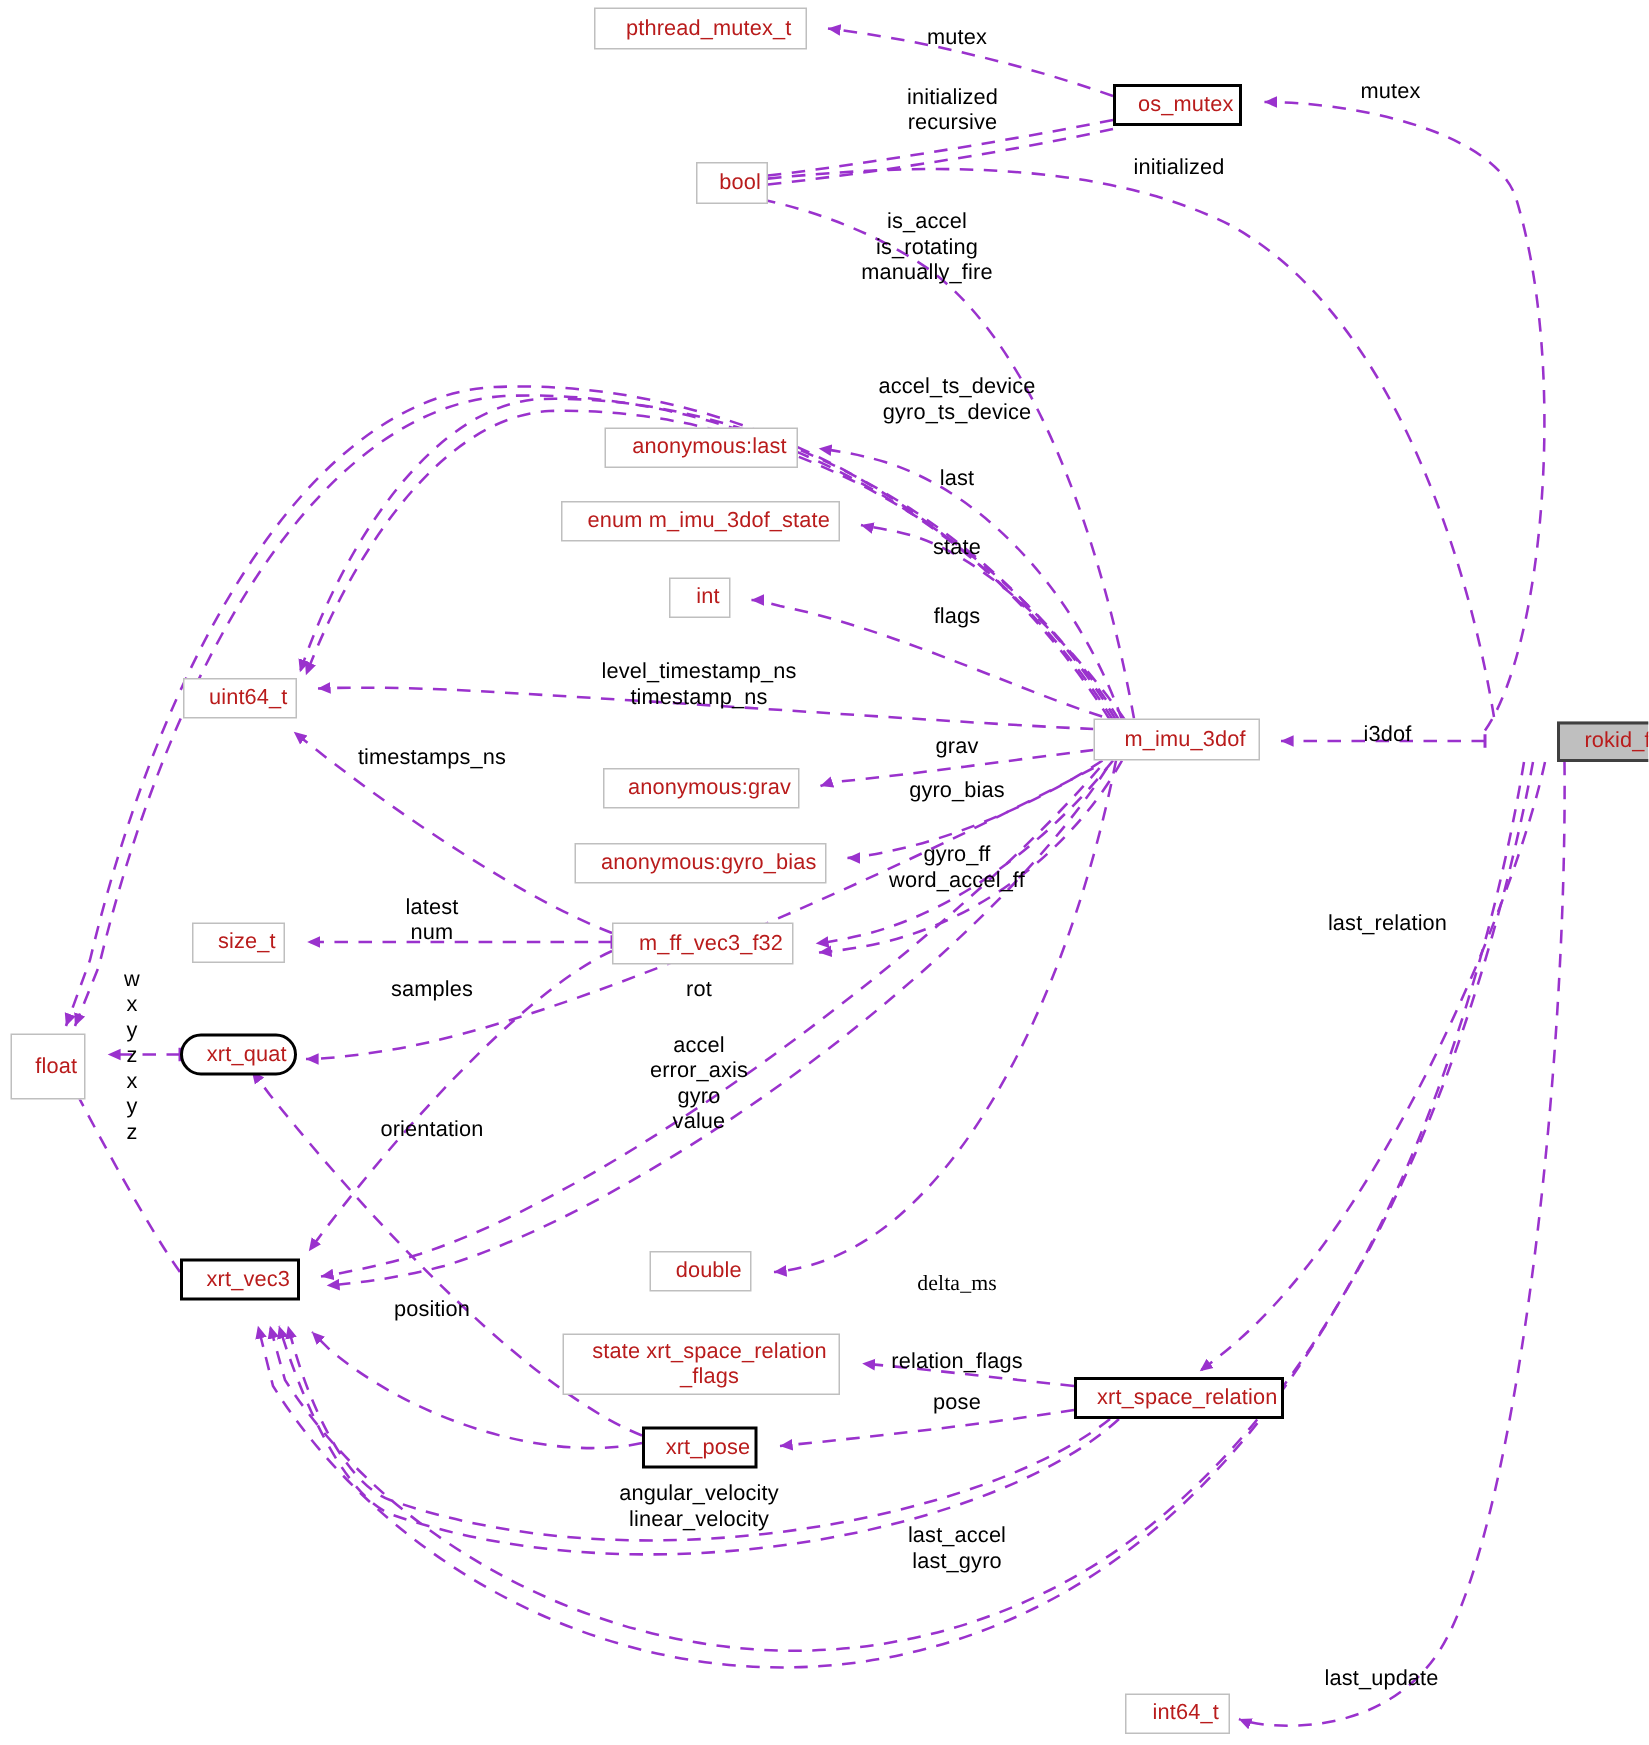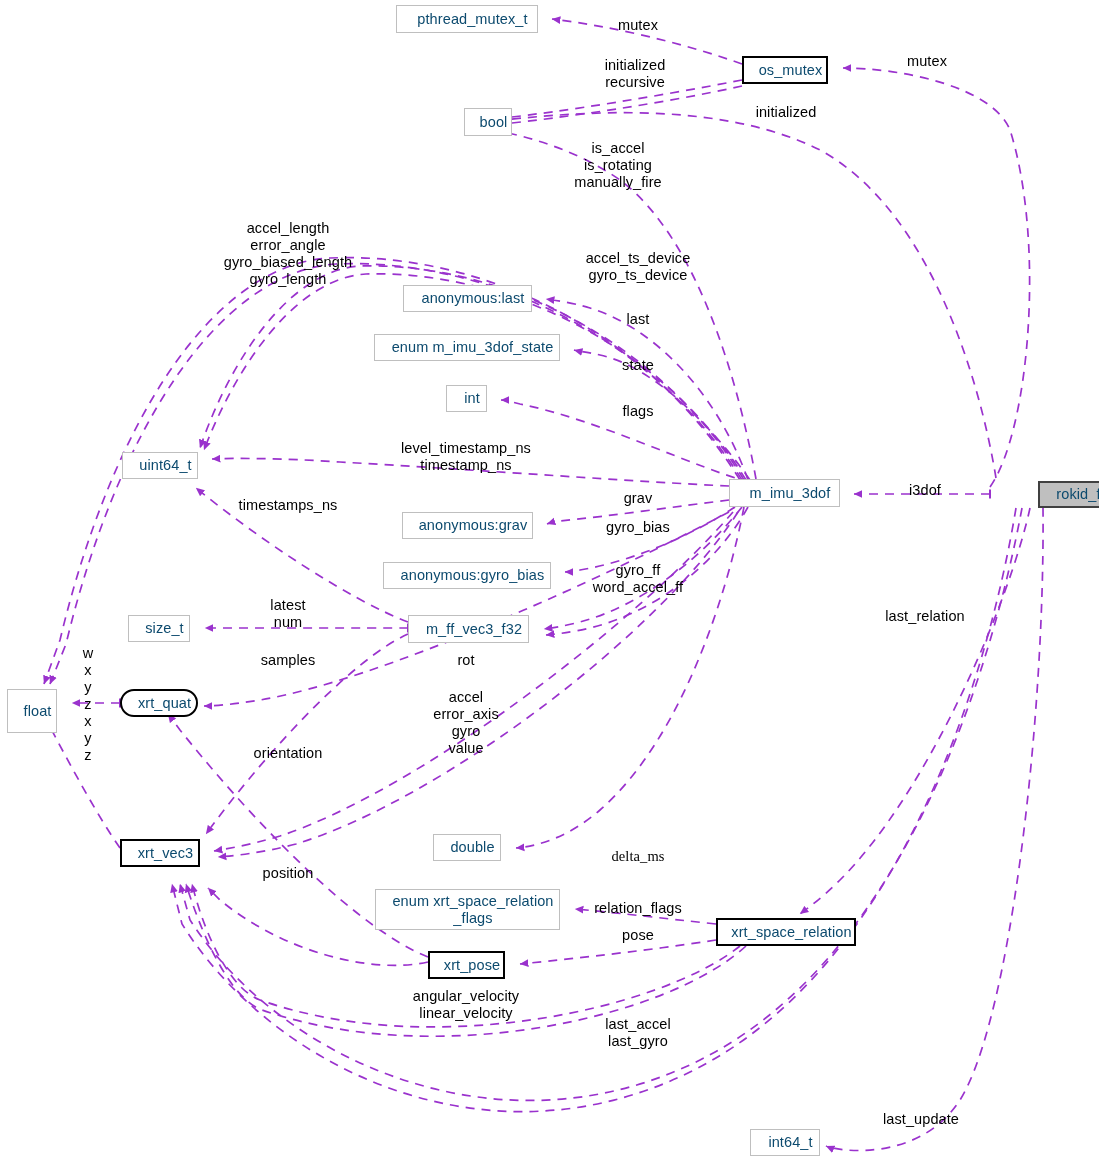--- a/index.html
+++ b/index.html
@@ -15,21 +15,21 @@
   #edges{position:absolute;left:0;top:0;width:1099px;height:1163px;}
   .node{
     position:absolute;
     box-sizing:border-box;
     background:#ffffff;
     display:flex;
     align-items:center;
     justify-content:center;
     text-align:center;
     font-size:14.5px;
-    color:#0c4a6e;
+    color:#b91c1c;
     line-height:1.12;
     white-space:pre;
     letter-spacing:0.1px;
     padding-left:11px;
   }
   .node.plain{border:1px solid #bfbfbf;}
   .node.strong{border:2px solid #000000;}
   .node.current{border:2px solid #404040;background:#bfbfbf;margin-left:48px;}
   .elabel{
     position:absolute;
@@ -139,38 +139,34 @@
   <div class="node plain" style="left:729px;top:479px;width:111px;height:28px;">m_imu_3dof</div>
   <div class="node current" style="left:990px;top:481px;width:105px;height:27px;">rokid_fusion</div>
   <div class="node plain" style="left:402px;top:512px;width:131px;height:27px;">anonymous:grav</div>
   <div class="node plain" style="left:383px;top:562px;width:168px;height:27px;">anonymous:gyro_bias</div>
   <div class="node plain" style="left:128px;top:615px;width:62px;height:27px;">size_t</div>
   <div class="node plain" style="left:408px;top:615px;width:121px;height:28px;">m_ff_vec3_f32</div>
   <div class="node plain" style="left:7px;top:689px;width:50px;height:44px;">float</div>
   <div class="node strong" style="left:120px;top:689px;width:78px;height:28px;border-radius:14px;">xrt_quat</div>
   <div class="node strong" style="left:120px;top:839px;width:80px;height:28px;">xrt_vec3</div>
   <div class="node plain" style="left:433px;top:834px;width:68px;height:27px;">double</div>
-  <div class="node plain" style="left:375px;top:889px;width:185px;height:41px;">enum xrt_space_relation
+  <div class="node plain" style="left:375px;top:889px;width:185px;height:41px;">state xrt_space_relation
 _flags</div>
   <div class="node strong" style="left:716px;top:918px;width:140px;height:28px;">xrt_space_relation</div>
   <div class="node strong" style="left:428px;top:951px;width:77px;height:28px;">xrt_pose</div>
   <div class="node plain" style="left:750px;top:1129px;width:70px;height:27px;">int64_t</div>
 
   <div class="elabel" style="left:638px;top:17px;">mutex</div>
   <div class="elabel" style="left:927px;top:53px;">mutex</div>
   <div class="elabel" style="left:635px;top:57px;">initialized
 recursive</div>
   <div class="elabel" style="left:786px;top:104px;">initialized</div>
   <div class="elabel" style="left:618px;top:140px;">is_accel
 is_rotating
 manually_fire</div>
-  <div class="elabel" style="left:288px;top:220px;">accel_length
-error_angle
-gyro_biased_length
-gyro_length</div>
   <div class="elabel" style="left:638px;top:250px;">accel_ts_device
 gyro_ts_device</div>
   <div class="elabel" style="left:638px;top:311px;">last</div>
   <div class="elabel" style="left:638px;top:357px;">state</div>
   <div class="elabel" style="left:638px;top:403px;">flags</div>
   <div class="elabel" style="left:466px;top:440px;">level_timestamp_ns
 timestamp_ns</div>
   <div class="elabel" style="left:925px;top:482px;">i3dof</div>
   <div class="elabel" style="left:638px;top:490px;">grav</div>
   <div class="elabel" style="left:288px;top:497px;">timestamps_ns</div>

